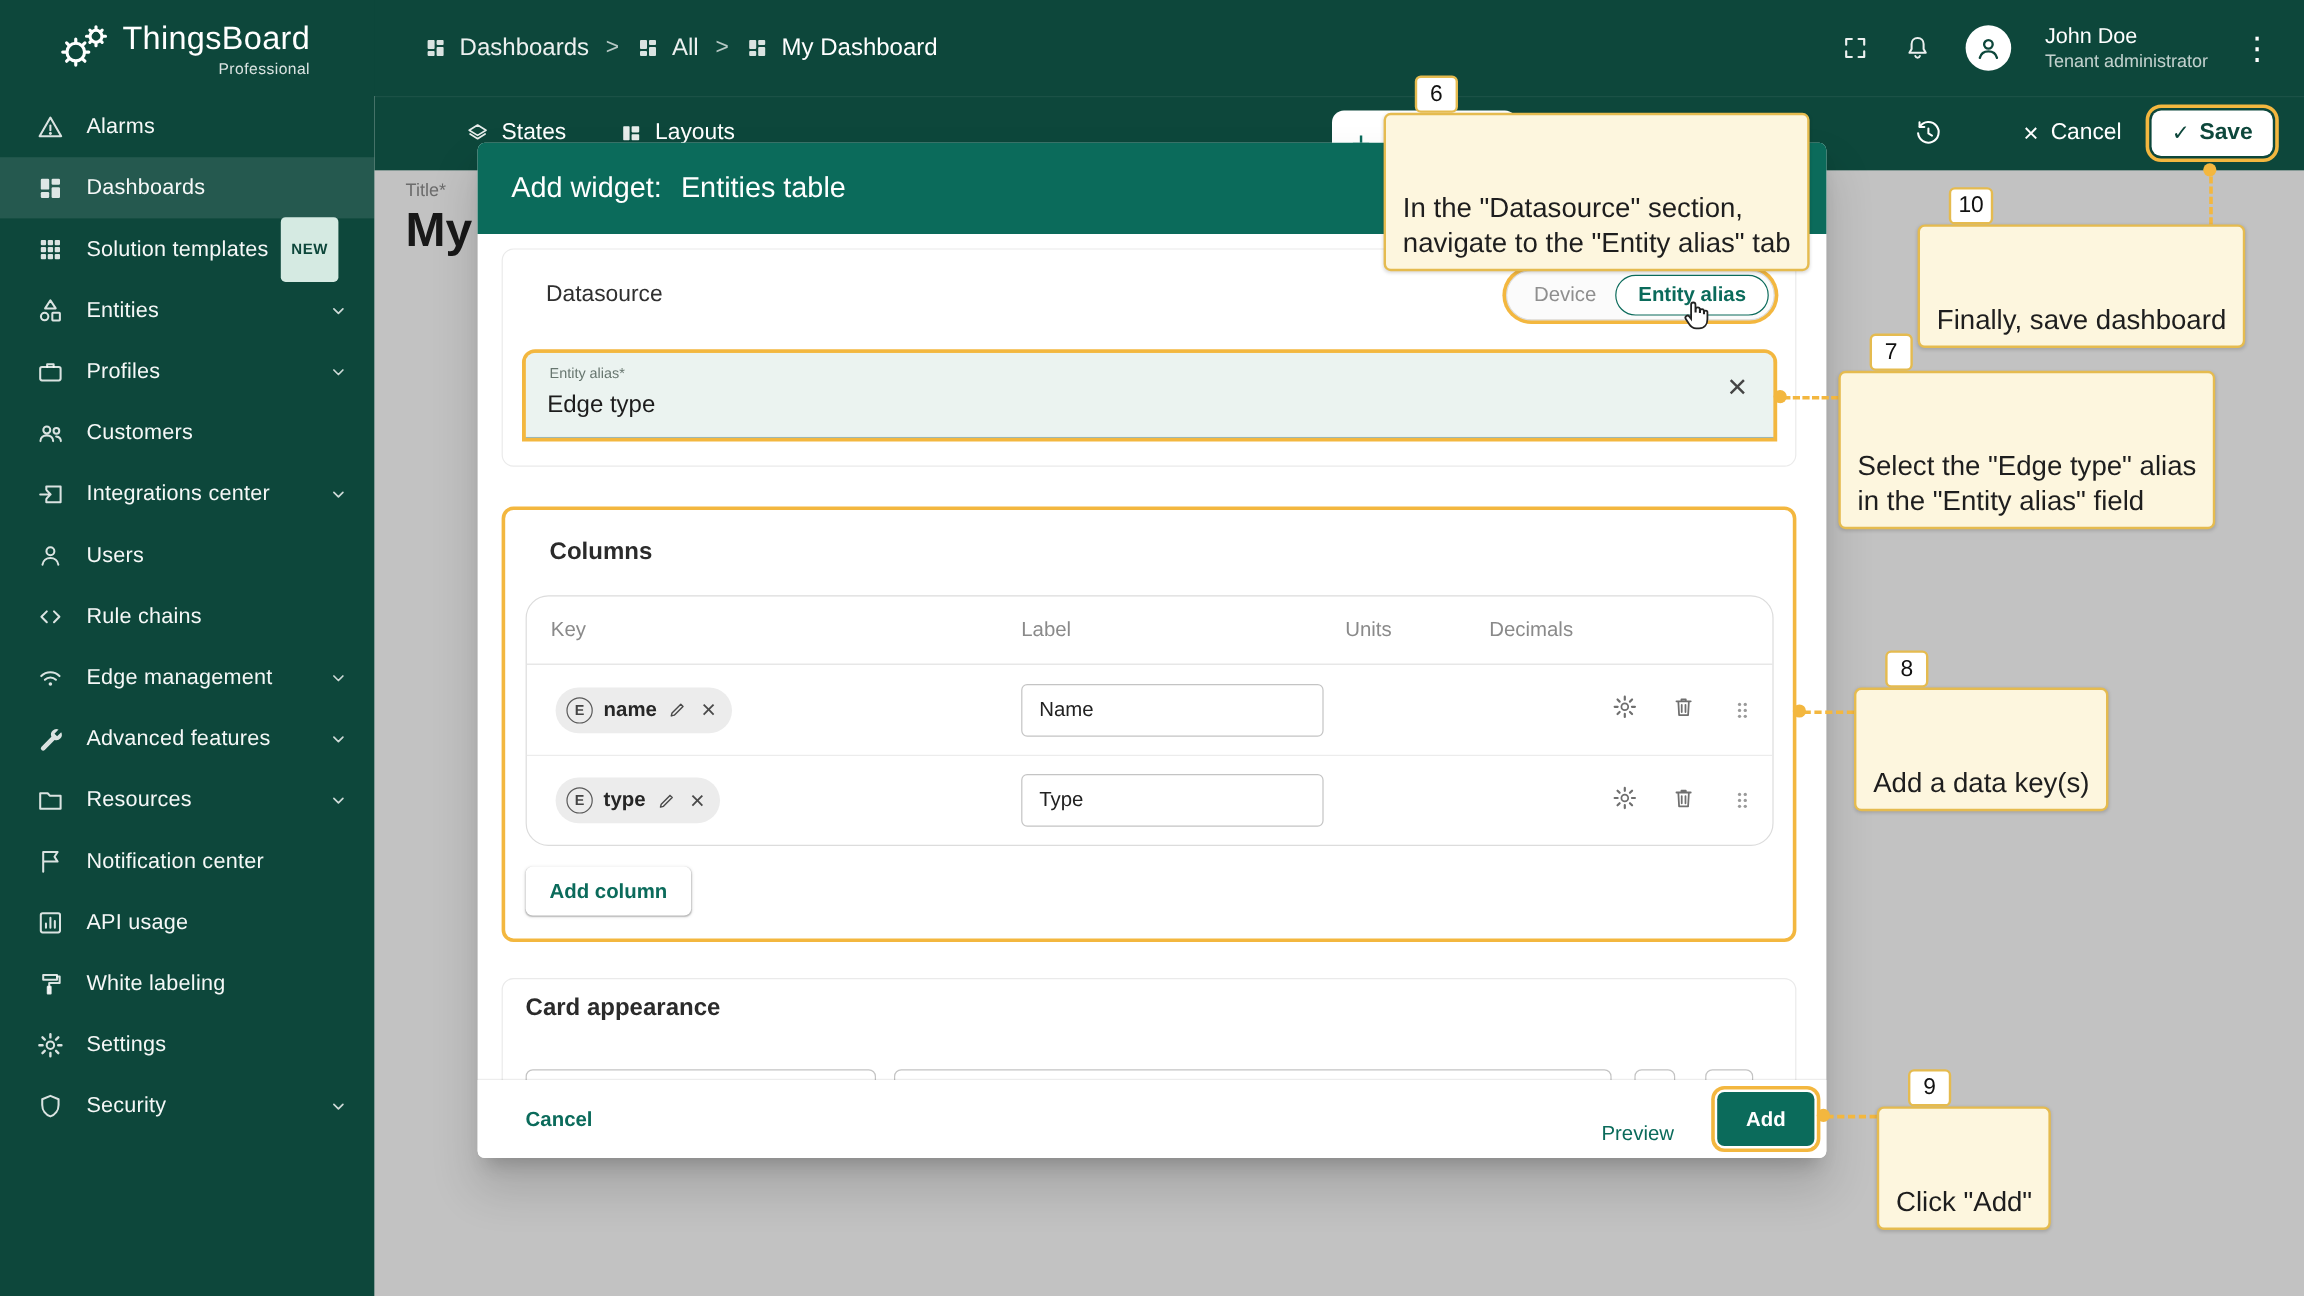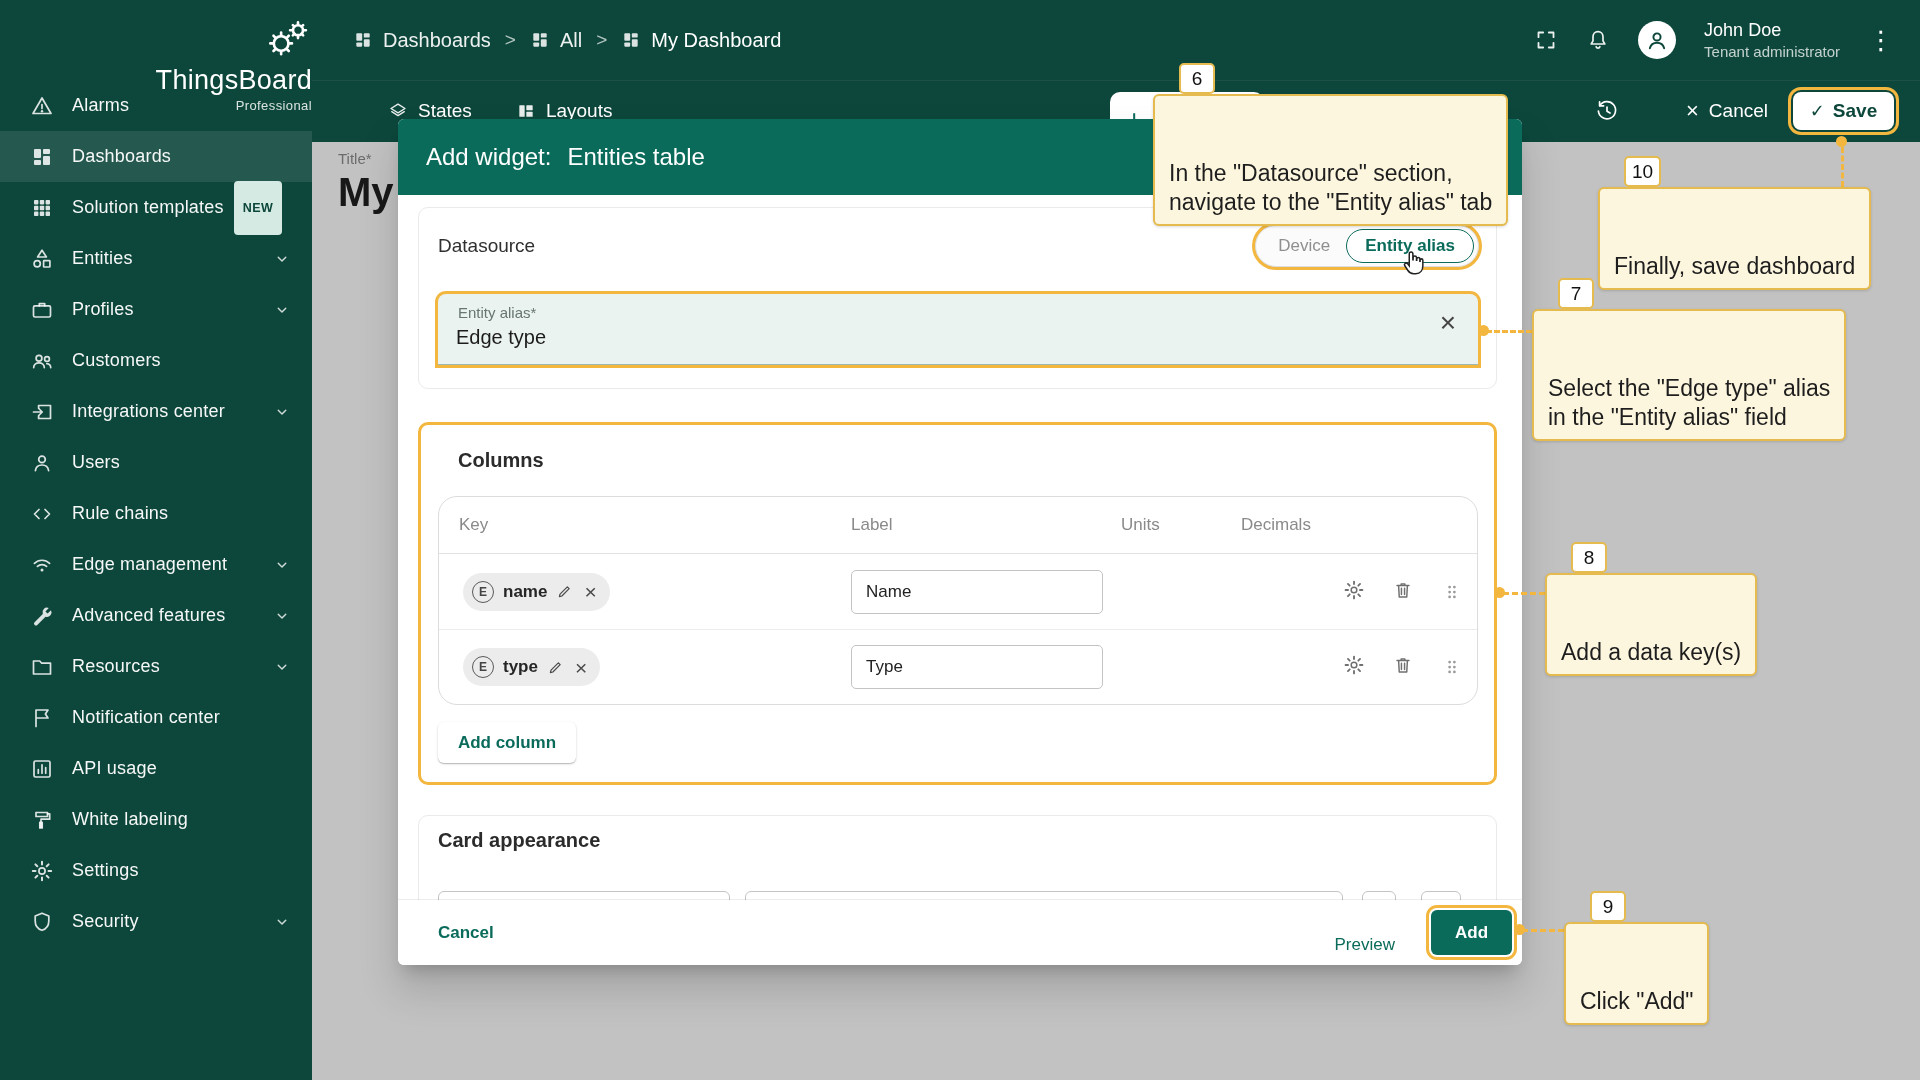--- a/index.html
+++ b/index.html
@@ -19,21 +19,21 @@
   .tr-icon svg{width:24px;height:24px;}
   .avatar{width:38px;height:38px;border-radius:50%;background:#fff;display:flex;align-items:center;justify-content:center;color:#0d473b;}
   .avatar svg{width:26px;height:26px;}
   .user-block{line-height:1;}
   .user-name{font-size:18px;color:#fff;}
   .user-role{font-size:15px;color:rgba(255,255,255,.75);margin-top:5px;}
   .kebab{font-size:26px;color:#fff;line-height:1;}
 
   
   .sidebar{position:absolute;left:0;top:0;width:312px;height:100%;background:#0d473b;z-index:3;}
-  .logo{display:flex;align-items:flex-end;padding:15px 0 0 44px;flex-direction:column;}
+  .logo{display:flex;align-items:center;padding:15px 0 0 44px;}
   .logo-icon{margin-top:2px;}
   .brand-text{margin-left:8px;}
   .brand-name{font-size:27px;color:#fff;font-weight:500;letter-spacing:.3px;}
   .brand-edition{font-size:13px;color:rgba(255,255,255,.85);text-align:right;margin-top:2px;letter-spacing:.4px;}
   .menu{position:absolute;left:0;right:0;top:80px;}
   .side-item{position:relative;display:flex;align-items:center;height:51px;padding:0 20px 0 30px;color:rgba(255,255,255,.96);cursor:pointer;}
   .side-item.active{background:rgba(255,255,255,.1);}
   .side-icon{width:24px;height:24px;margin-right:18px;color:rgba(255,255,255,.85);flex:none;display:flex;}
   .side-icon svg{width:24px;height:24px;}
   .side-label{font-size:18px;letter-spacing:.2px;white-space:nowrap;}
@@ -64,28 +64,28 @@
   
   .dialog{position:absolute;left:398px;top:119px;width:1124px;height:846px;background:#fff;border-radius:6px;z-index:20;
           box-shadow:0 11px 15px -7px rgba(0,0,0,.2),0 24px 38px 3px rgba(0,0,0,.14);}
   .dlg-head{height:76px;background:#0b6b5b;border-radius:6px 6px 0 0;display:flex;align-items:center;padding:0 28px;color:#fff;}
   .dlg-title-prefix,.dlg-title-name{font-size:24px;font-weight:500;}
   .dlg-title-name{margin-left:16px;}
   .dlg-body{position:absolute;top:76px;left:0;right:0;bottom:65px;overflow:hidden;}
   .sec-frame{position:absolute;border:1px solid #eaeaea;border-radius:10px;box-sizing:border-box;}
   .sec-datasource{top:12px;left:20px;width:1079px;height:182px;}
   .sec-card-appearance{top:620px;left:20px;width:1079px;height:130px;}
-  .row-ds{position:absolute;top:30px;left:40px;right:43px;height:42px;display:flex;align-items:center;justify-content:space-between;}
+  .row-ds{position:absolute;top:30px;left:57px;right:43px;height:42px;display:flex;align-items:center;justify-content:space-between;}
   .sec-label{font-size:19px;color:#303030;}
   .toggle{display:flex;align-items:center;background:#fbfbfb;border:1px solid #ddd;border-radius:21px;height:42px;box-sizing:border-box;padding-right:4px;box-shadow:0 0 0 3px #f3b73f;}
   .tg-device{color:#8f8f8f;font-size:17px;padding:0 16px 0 22px;}
   .tg-alias{background:#fff;border:1.5px solid #0b6b5b;color:#0b6b5b;font-size:17px;font-weight:600;border-radius:17px;padding:6px 18px;}
   .alias-field{position:absolute;top:99px;left:40px;width:1040px;height:71px;background:#ebf3f0;border-radius:8px 8px 0 0;box-sizing:border-box;
                border-bottom:1px solid rgba(13,71,59,.35);box-shadow:0 0 0 3px #f3b73f;}
-  .af-label{position:absolute;left:20px;top:10px;font-size:15px;color:#67766f;}
+  .af-label{position:absolute;left:20px;top:10px;font-size:12px;color:#67766f;}
   .af-input{position:absolute;left:18px;top:32px;width:900px;border:none;background:transparent;font-size:20px;color:#1c1c1c;font-family:inherit;outline:none;padding:0;}
   .af-clear{position:absolute;right:22px;top:15px;font-size:28px;color:#454545;line-height:1;}
 
   .sec-columns{position:absolute;top:227px;left:20px;width:1079px;height:363px;border:3px solid #f3b73f;border-radius:10px;box-sizing:border-box;background:#fff;}
   .sec-title{position:absolute;top:24px;left:17px;font-size:20px;font-weight:700;color:#2b2b2b;padding-left:20px;box-sizing:border-box;}
   .col-card{position:absolute;top:71px;left:17px;width:1040px;height:209px;border:1px solid #dcdcdc;border-radius:19px;box-sizing:border-box;}
   .col-head{display:grid;grid-template-columns:392px 270px 120px 150px 1fr;align-items:center;height:57px;padding-left:20px;border-bottom:1px solid #e2e2e2;color:#8a8a8a;font-size:17px;box-sizing:border-box;}
   .col-row{position:relative;display:grid;grid-template-columns:388px 270px 120px 150px 1fr;align-items:center;height:75px;padding-left:24px;box-sizing:border-box;}
   .col-row + .col-row{border-top:1px solid #ececec;}
   .key-chip{display:inline-flex;align-items:center;gap:9px;background:#ececec;border-radius:19px;height:38px;padding:0 13px 0 9px;width:max-content;}

